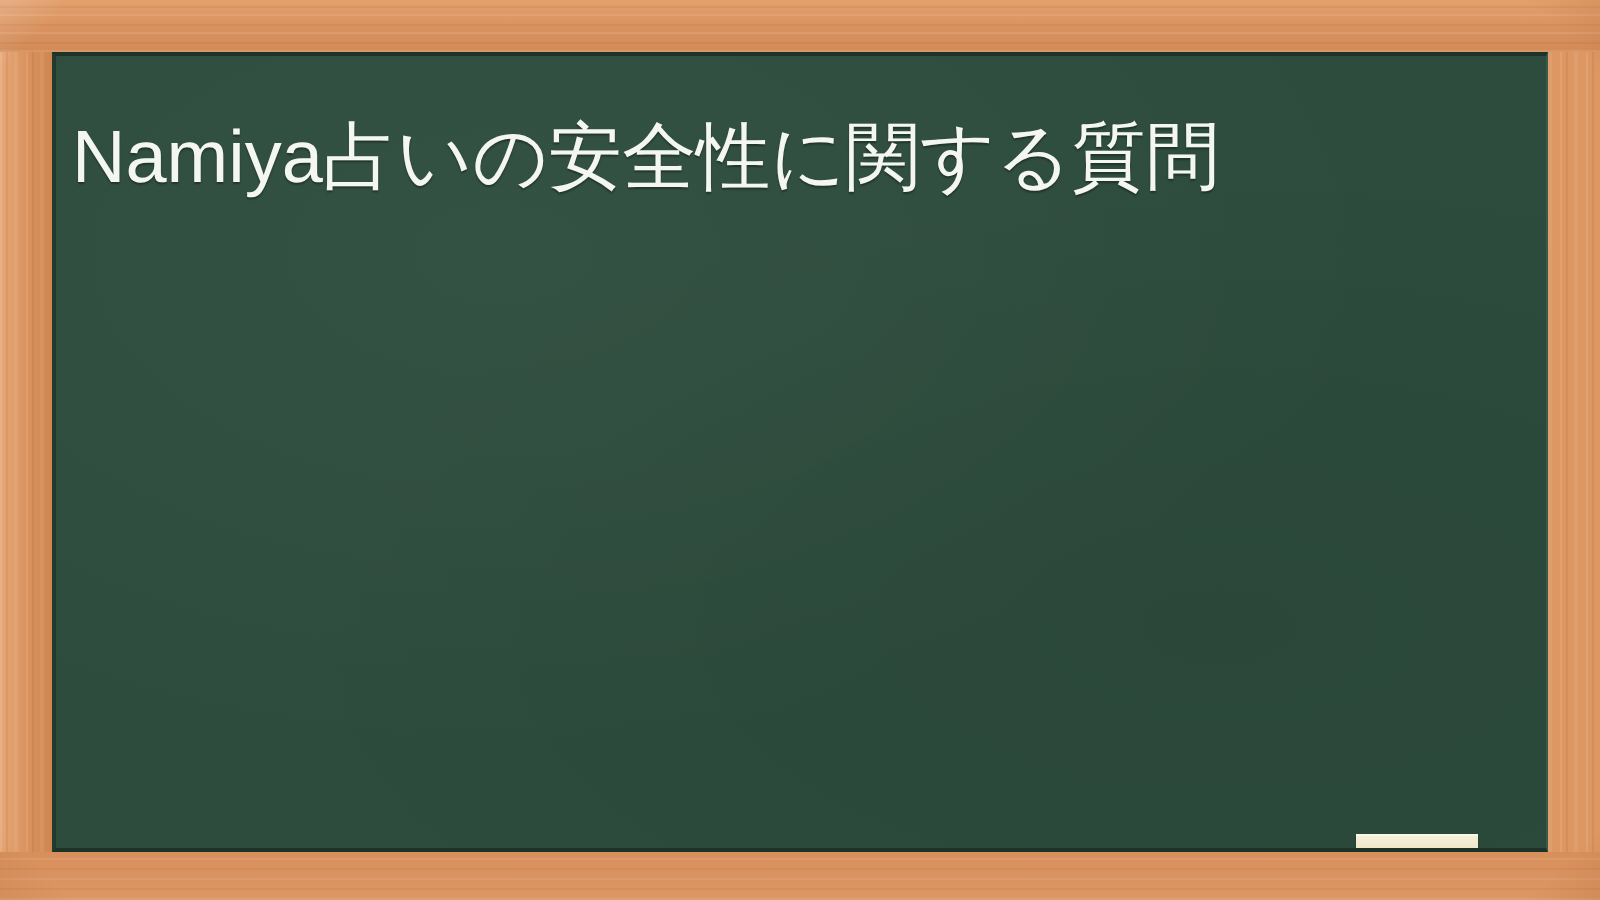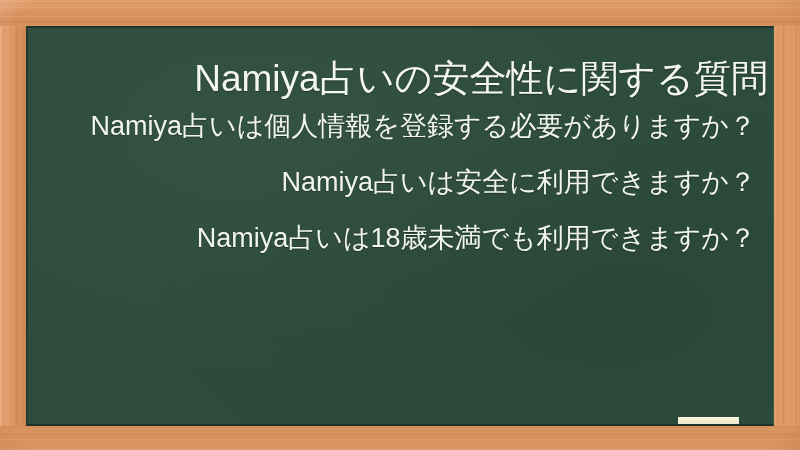--- a/index.html
+++ b/index.html
@@ -108,21 +108,20 @@
     box-sizing: border-box;
     background-color: #2d4c3d;
     background-image:
       radial-gradient(ellipse at 30% 25%, rgba(255,255,255,0.035) 0%, rgba(255,255,255,0) 62%),
       radial-gradient(ellipse at 78% 72%, rgba(0,0,0,0.07) 0%, rgba(0,0,0,0) 60%);
     border-top: 2px solid #1d3228;
     border-left: 2px solid #223a2e;
     border-right: 1px solid #3a5a49;
     border-bottom: 2px solid #1d3228;
     overflow: hidden;
-    text-align: right;
   }
 
   
   .board-title {
     position: absolute;
     left: 8px;
     top: -2px;
     width: 732px;
     color: #f4f6f3;
     font-size: 37px;
@@ -175,22 +174,17 @@
   <div class="frame-grain-bottom"></div>
   <div class="frame-corner tl"></div>
   <div class="frame-corner tr"></div>
   <div class="frame-corner bl"></div>
   <div class="frame-corner br"></div>
 
   <div class="chalkboard">
 
     <h1 class="board-title">Namiya占いの安全性に関する質問</h1>
 
-    <ul class="question-list">
-      <li class="question-item">Namiya占いは個人情報を登録する必要がありますか？</li>
-      <li class="question-item">Namiya占いは安全に利用できますか？</li>
-      <li class="question-item">Namiya占いは18歳未満でも利用できますか？</li>
-    </ul>
 
     <div class="chalk-stick"></div>
 
   </div>
 </div>
 
 </body></html>

